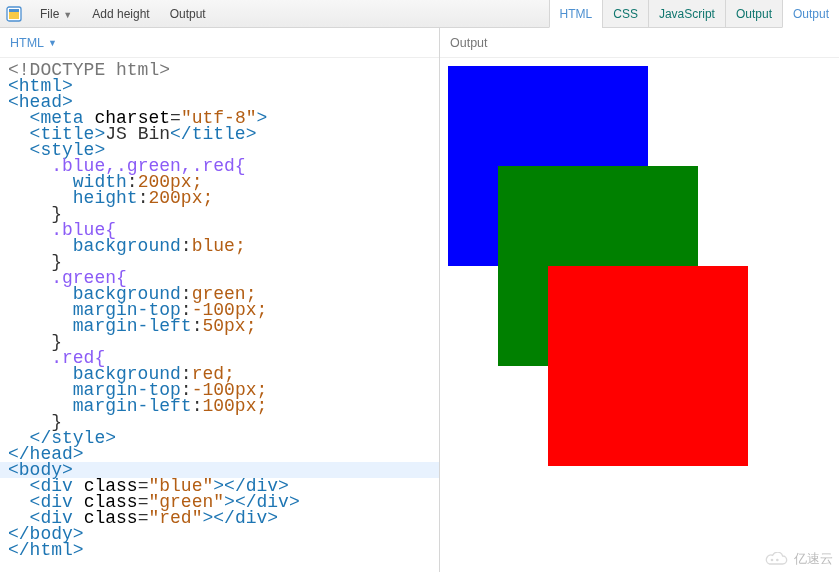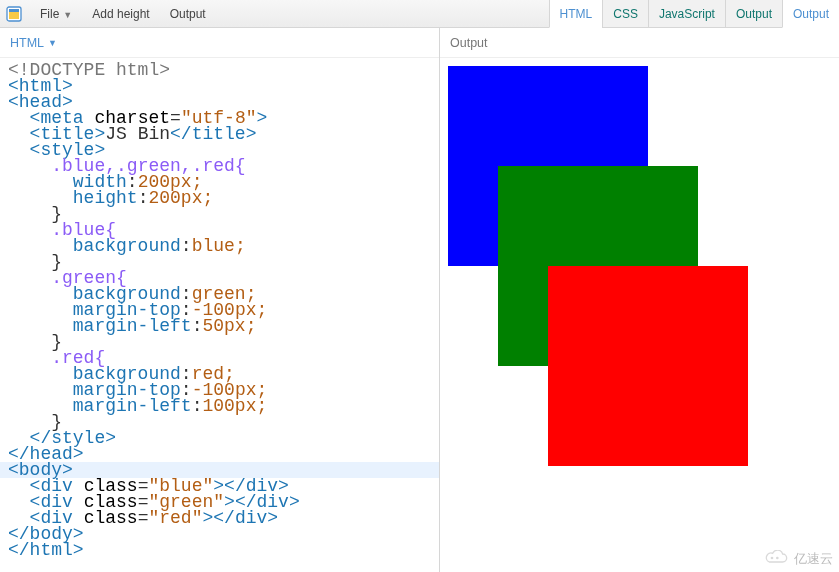--- a/index.html
+++ b/index.html
@@ -102,21 +102,21 @@
   .sq-blue  { background: blue; }
   .sq-green { background: green; margin-top:-100px; margin-left:50px; }
   .sq-red   { background: red;   margin-top:-100px; margin-left:100px; }
 
   
   .watermark {
     position: absolute;
     right: 6px; bottom: 4px;
     font-size: 13px;
     color: #bbb;
-    display:flex; align-items:flex-start; gap:4px;
+    display:flex; align-items:flex-end; gap:4px;
     pointer-events:none;
     margin-top:15px;
   }
   .watermark svg { width:28px; height:16px; opacity:.55; }
 </style>
 </head>
 <body>
 
 <div class="topbar">
   <div class="left">

